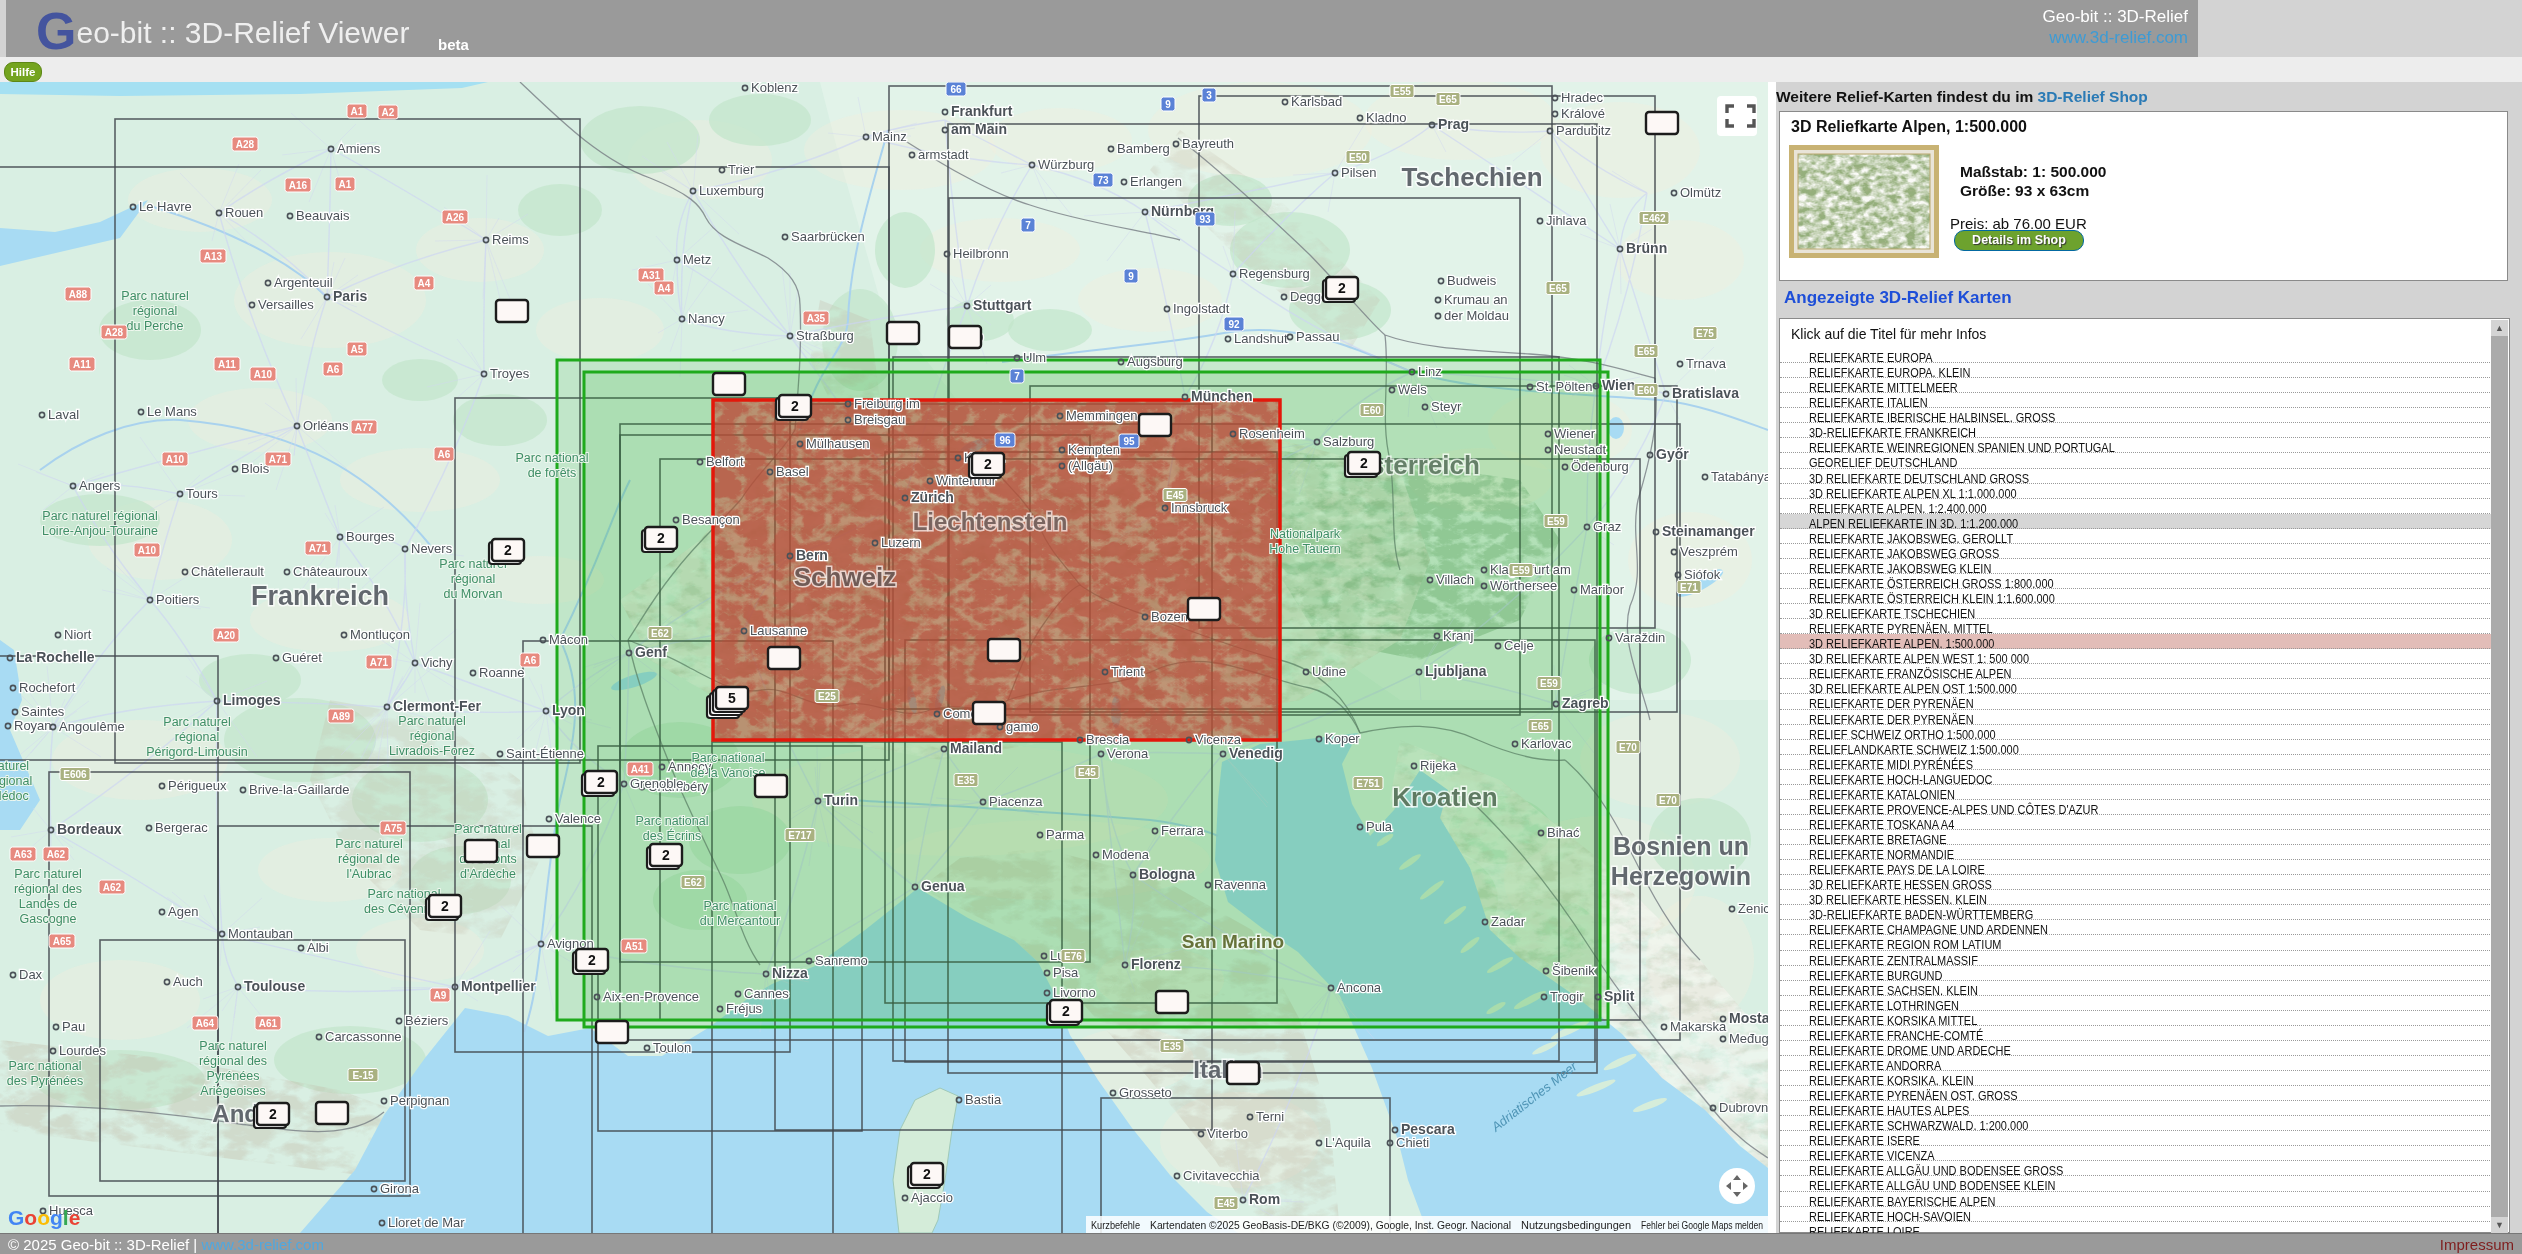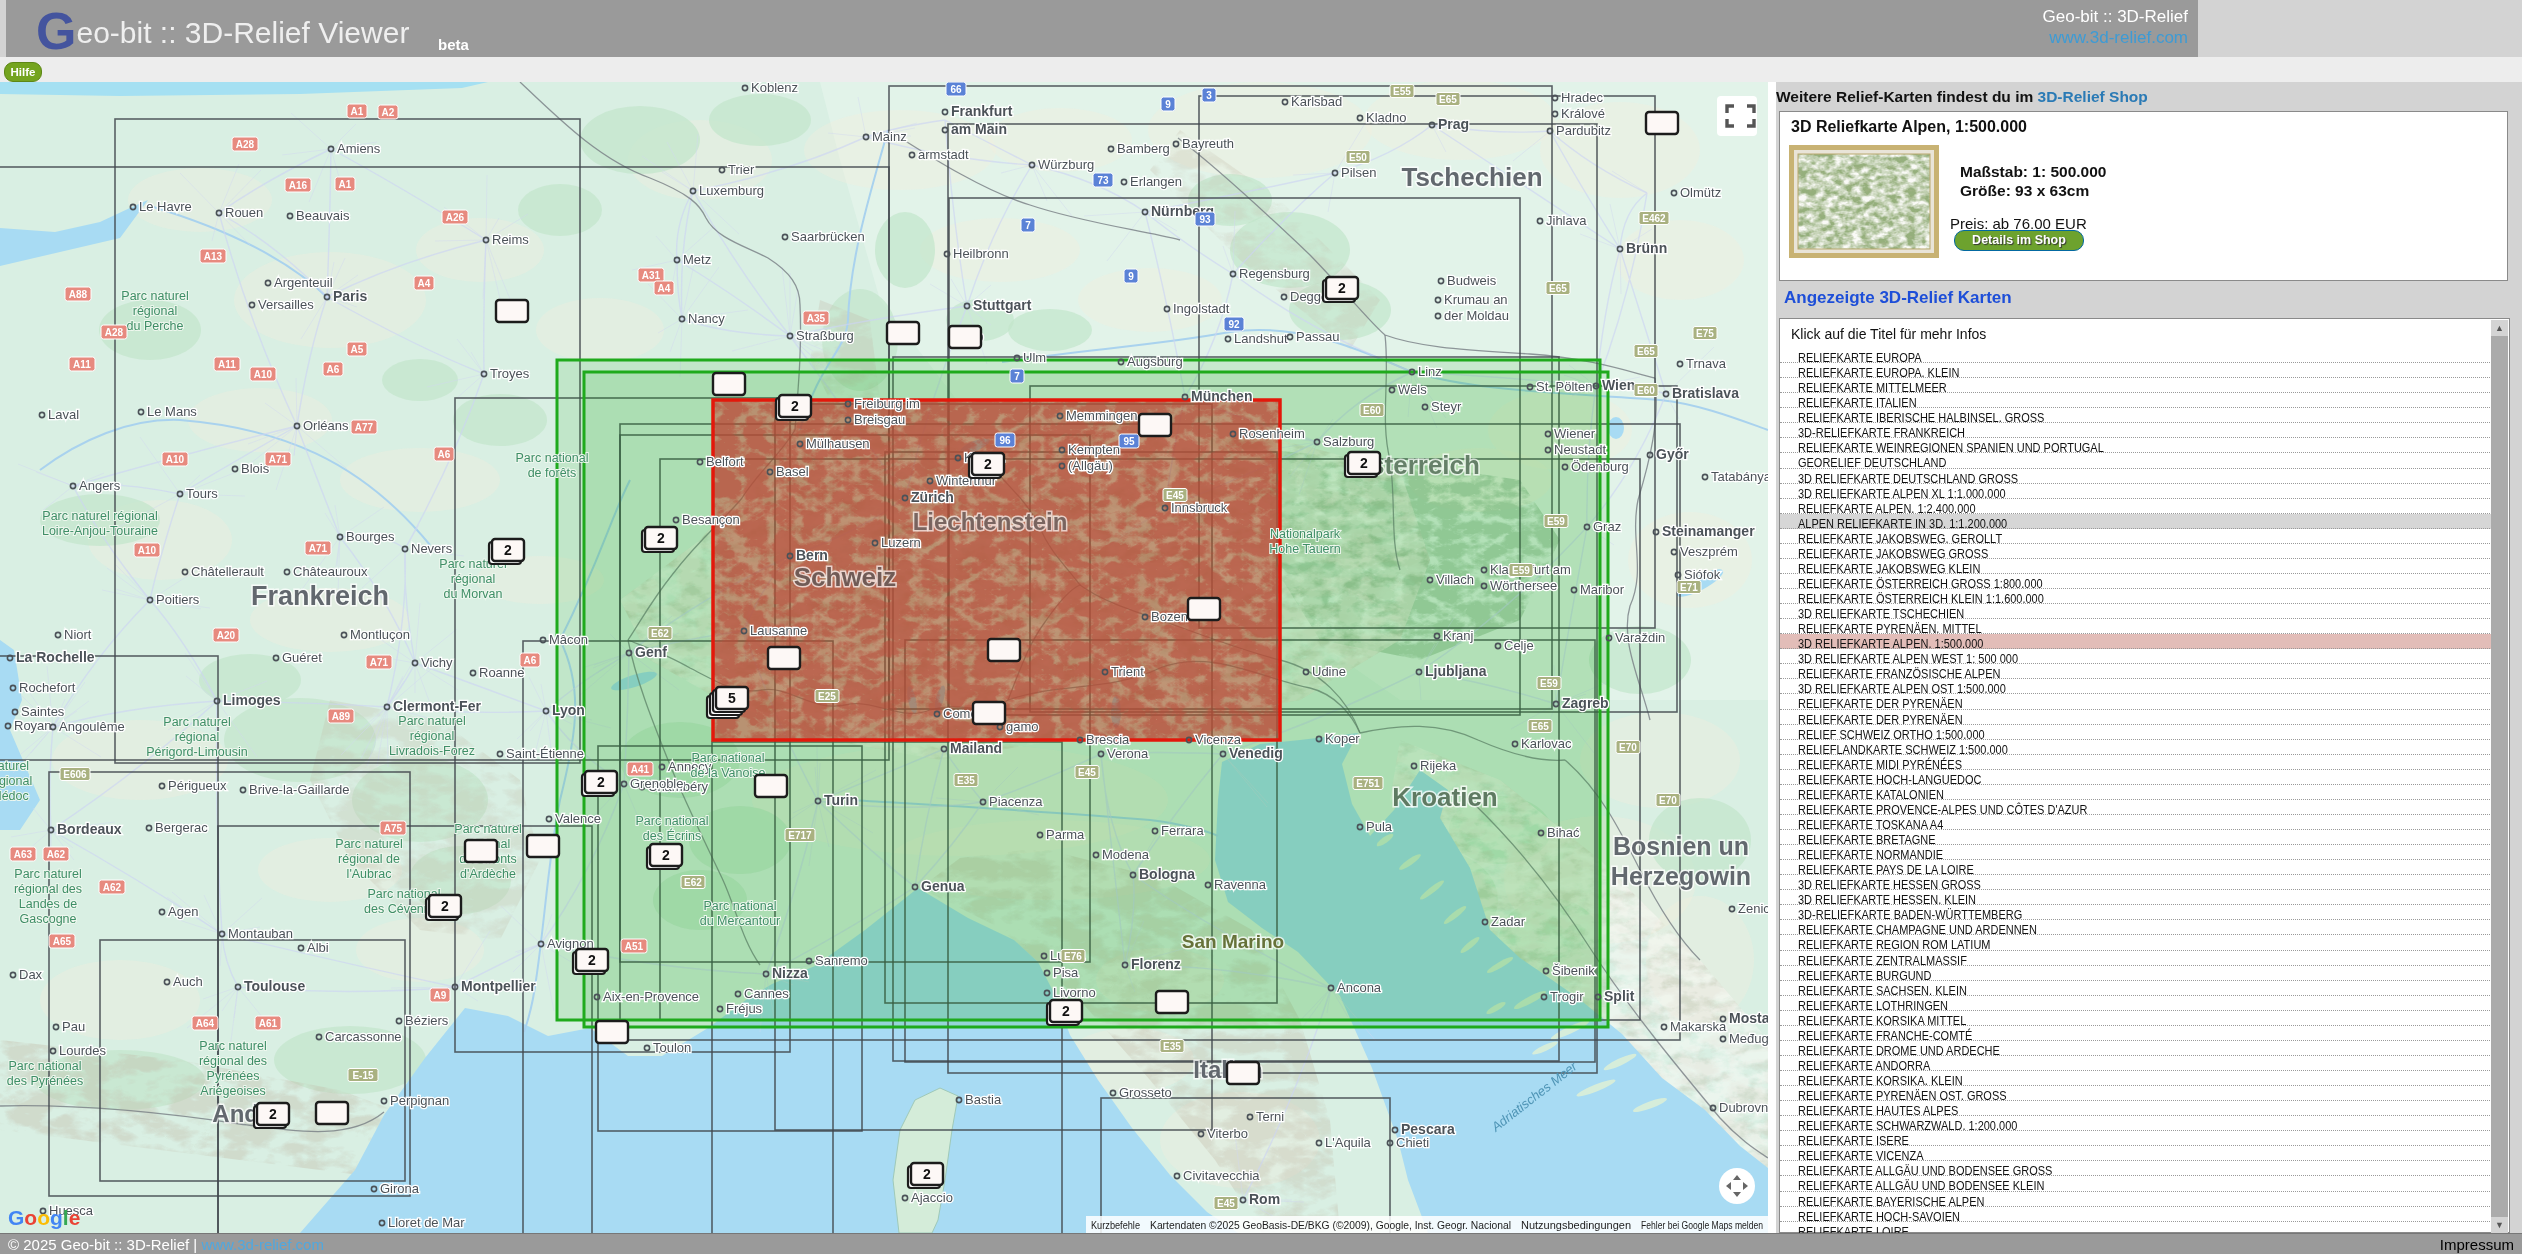--- a/index.html
+++ b/index.html
@@ -18,32 +18,32 @@
 #prodbox{position:absolute;left:1779px;top:111px;width:729px;height:170px;background:#fff;border:1px solid #8a8a8a;box-sizing:border-box}
 #prodbox h3{margin:6px 0 0 11px;font-size:16px;color:#111}
 #thumb{position:absolute;left:9px;top:33px;width:150px;height:113px}
 #pmeta{position:absolute;left:180px;top:50px;font-size:15.5px;font-weight:bold;color:#111;line-height:19px}
 #preis{position:absolute;left:170px;top:103px;font-size:15px;color:#111}
 #shopbtn{position:absolute;left:174px;top:118px;width:128px;height:19px;background:#6da22e;border:1px solid #0369a1;border-radius:10px;color:#fff;font-weight:bold;font-size:12.5px;text-align:center;line-height:19px;text-shadow:1px 1px 1px #333}
 #listhead{position:absolute;left:1784px;top:288px;font-size:17px;font-weight:bold;color:#1d4ed8}
 #listbox{position:absolute;left:1779px;top:318px;width:731px;height:915px;background:#fff;border:1px solid #8a8a8a;box-sizing:border-box}
 #klick{position:absolute;left:11px;top:7px;font-size:14px;font-weight:normal;color:#111}
 #rows{position:absolute;left:0px;top:29px;width:712px}
-#rows div{height:15.07px;border-bottom:1px dotted #9a9a9a;white-space:nowrap;overflow:hidden;box-sizing:border-box;padding-left:18px}
+#rows div{height:15.07px;border-bottom:1px dotted #9a9a9a;white-space:nowrap;overflow:hidden;box-sizing:border-box;padding-left:29px}
 #rows span{display:inline-block;transform:scaleX(0.845);transform-origin:0 50%;font-size:13px;color:#111;line-height:14.5px}
 #rows div.hl-gray{background:#d6d6d6}
 #rows div.hl-pink{background:#e2bdb8}
 #sbar{position:absolute;right:1px;top:1px;width:17px;height:913px;background:#f0f0f0}
 #sbar .th{position:absolute;left:0;top:16px;width:17px;height:881px;background:#ababab}
 #sbar .up,#sbar .dn{position:absolute;left:0;width:17px;height:16px;background:#d4d4d4;color:#555;font-size:9px;text-align:center;line-height:16px}
 #sbar .dn{bottom:0}
 #footer{position:absolute;left:0;top:1233px;width:2522px;height:21px;background:#9a9a9a;border-top:1px solid #777;box-sizing:border-box}
 #footer .l{position:absolute;left:8px;top:2px;font-size:15px;color:#fff}
 #footer .l a{color:#4fa8e0;text-decoration:none}
-#footer .r{position:absolute;right:8px;top:2px;font-size:15px;color:#000000}
+#footer .r{position:absolute;right:8px;top:2px;font-size:15px;color:#7f1d1d}
 </style></head>
 <body>
 <div id="map"><svg width="1768" height="1151" viewBox="0 82 1768 1151">
 <defs>
 <filter id="relief" x="0" y="0" width="100%" height="100%">
 <feTurbulence type="turbulence" baseFrequency="0.018 0.035" numOctaves="4" seed="7" result="n"></feTurbulence>
 <feColorMatrix in="n" type="matrix" values="0 0 0 0 0.55  0 0 0 0 0.52  0 0 0 0 0.42  2.0 2.0 2.0 0 -1.35"></feColorMatrix>
 </filter>
 <filter id="snow" x="0" y="0" width="100%" height="100%">
 <feTurbulence type="fractalNoise" baseFrequency="0.05 0.08" numOctaves="4" seed="11" result="n"></feTurbulence>

